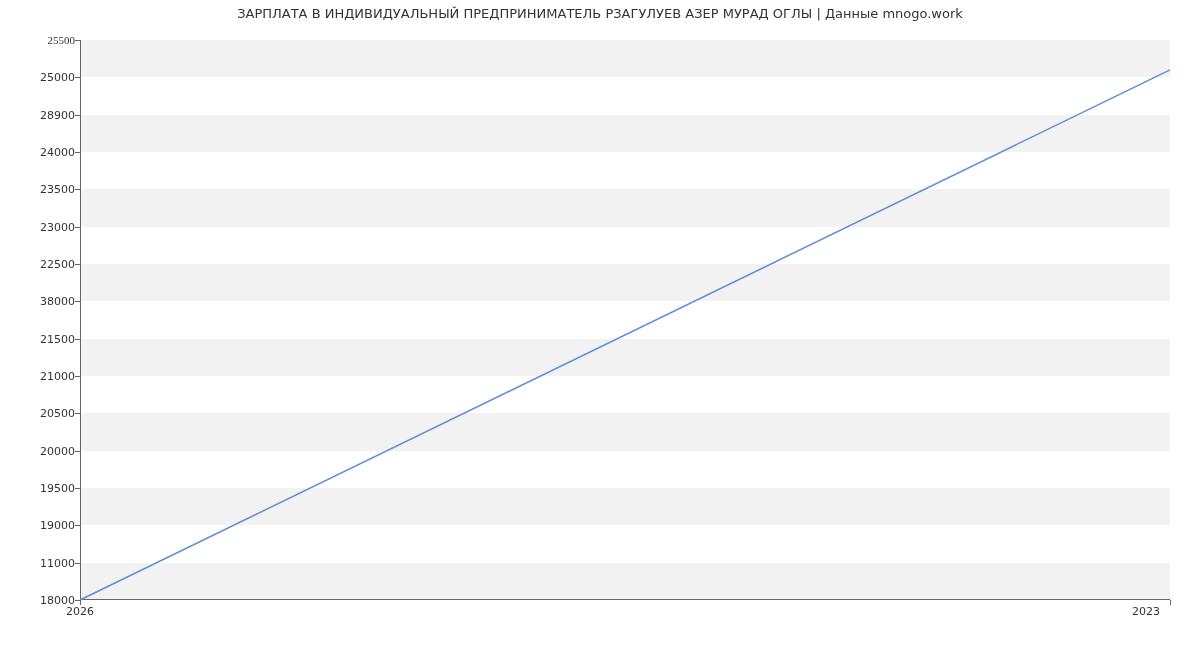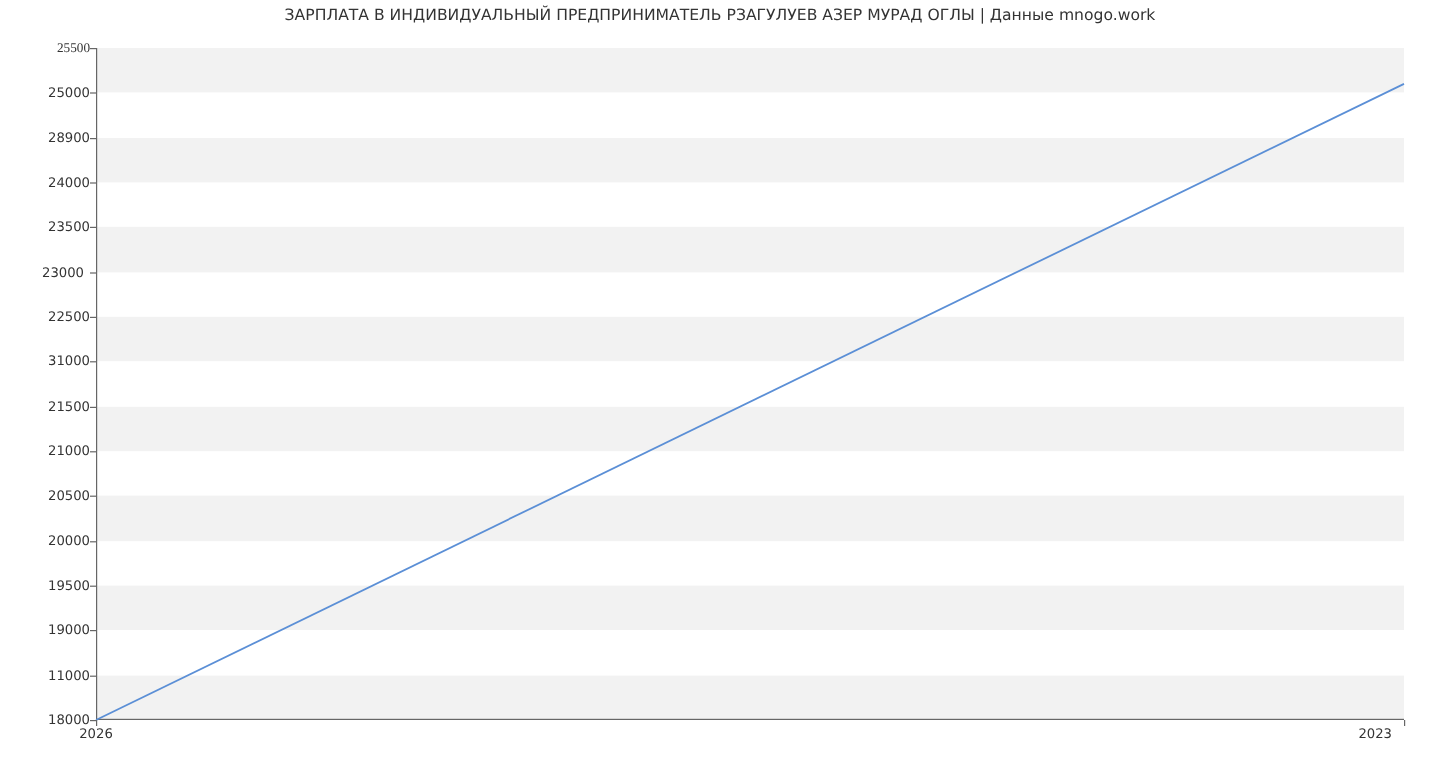--- a/index.html
+++ b/index.html
@@ -136,23 +136,23 @@
     </div>
 
 <div class="ytick" style="top: 600px;">18000</div>
     <div class="ytick" style="top: 562.667px;">11000</div>
     <div class="ytick" style="top: 525.333px;">19000</div>
     <div class="ytick" style="top: 488px;">19500</div>
     <div class="ytick" style="top: 450.667px;">20000</div>
     <div class="ytick" style="top: 413.333px;">20500</div>
     <div class="ytick" style="top: 376px;">21000</div>
     <div class="ytick" style="top: 338.667px;">21500</div>
-    <div class="ytick" style="top: 301.333px;">31000</div>
+    <div class="ytick" style="top: 301.333px;">38000</div>
     <div class="ytick" style="top: 264px; text-align: right;">22500</div>
-    <div class="ytick" style="top: 226.667px; text-align: center;">23000</div>
+    <div class="ytick" style="top: 226.667px;">23000</div>
     <div class="ytick" style="top: 189.333px;">23500</div>
     <div class="ytick" style="top: 152px;">24000</div>
     <div class="ytick" style="top: 114.667px;">28900</div>
     <div class="ytick" style="top: 77.3333px;">25000</div>
     <div class="ytick" style="top: 40px; font-family: Liberation Serif, serif;">25500</div>
     <div class="xtick" style="left: 80px;">2026</div>
     <div class="xtick" style="left: 1146px;">2023</div>
   </div>
 
 </body></html>

